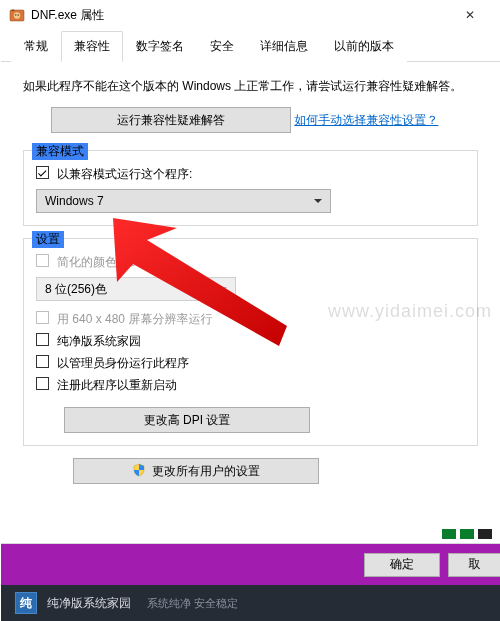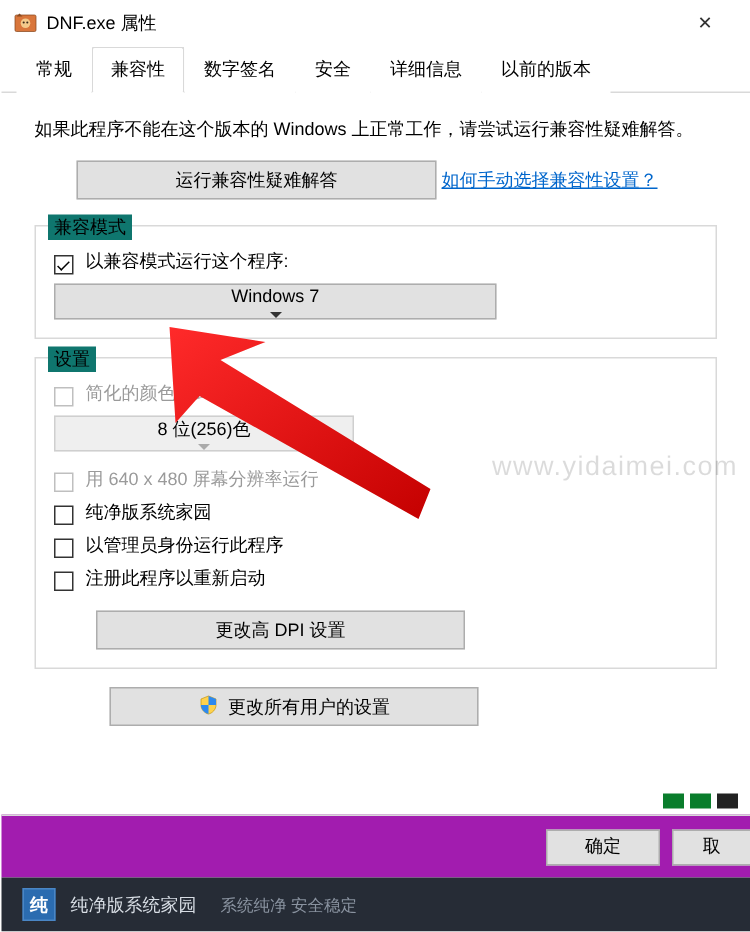--- a/index.html
+++ b/index.html
@@ -102,27 +102,27 @@
   .group {
     border: 1px solid #d9d9d9;
     padding: 10px 12px 12px;
     margin-bottom: 12px;
     position: relative;
   }
   .group .legend {
     position: absolute;
     top: -8px;
     left: 8px;
-    background: #0f766e;
+    background: #3b82f6;
     padding: 0 4px;
     font-size: 12px;
   }
   .row {
     display: flex;
-    align-items: flex-end;
+    align-items: flex-start;
     margin: 5px 0;
   }
   .cb {
     width: 13px;
     height: 13px;
     border: 1px solid #333;
     margin-right: 8px;
     display: inline-flex;
     align-items: center;
     justify-content: center;
@@ -145,21 +145,20 @@
     width: 295px;
     height: 24px;
     border: 1px solid #adadad;
     background: #e1e1e1;
     display: flex;
     align-items: center;
     justify-content: space-between;
     padding: 0 8px;
     box-sizing: border-box;
     margin-top: 6px;
-    flex-direction: column;
   }
   .select.disabled {
     background: #efefef;
     border-color: #cfcfcf;
     color: #000000;
     width: 200px;
   }
   .chev {
     width: 0; height: 0;
     border-left: 4px solid transparent;

